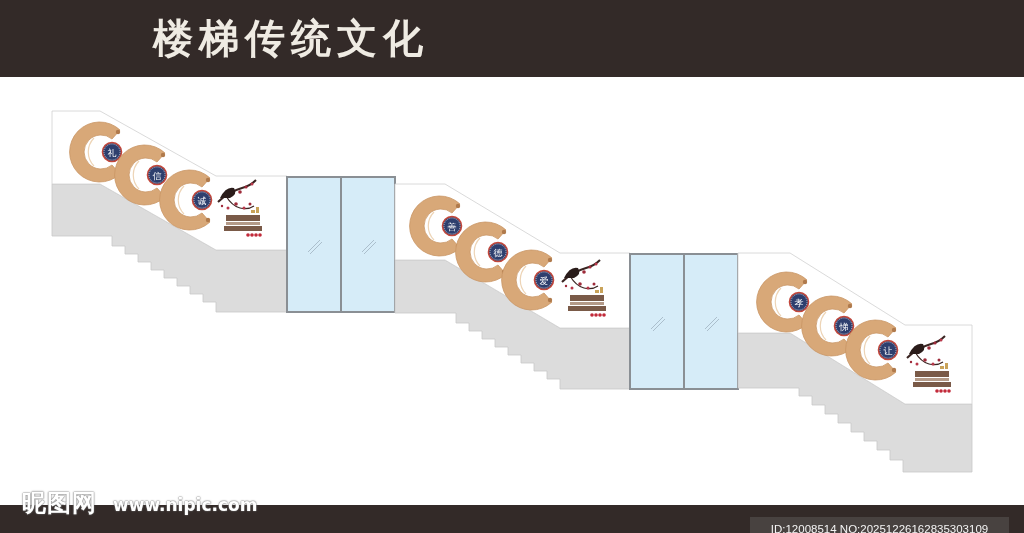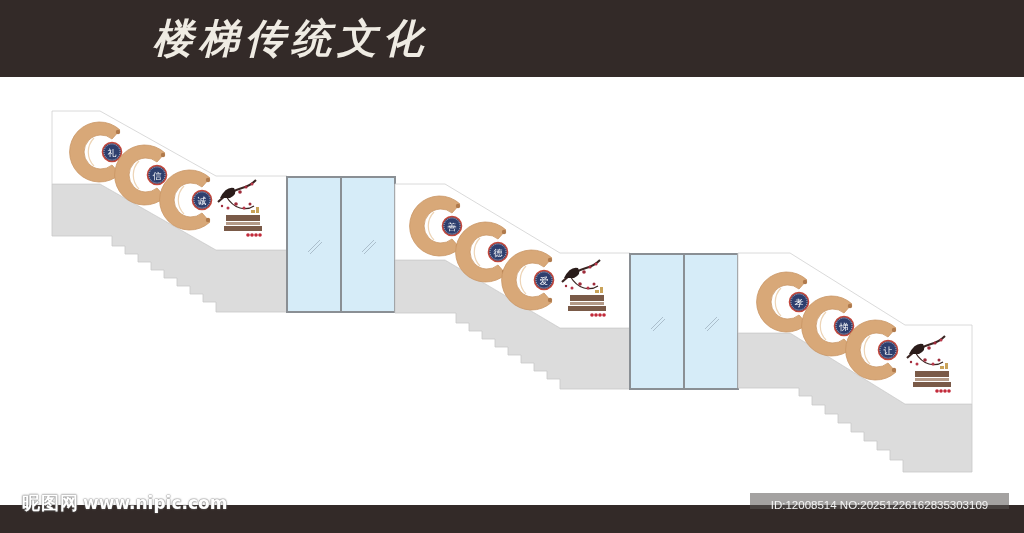--- a/index.html
+++ b/index.html
@@ -1,25 +1,25 @@
 <!DOCTYPE html>
 <html><head>
 <meta charset="utf-8">
 <style>
   html, body { margin:0; padding:0; }
   body { width:1024px; height:533px; position:relative; overflow:hidden; background:#ffffff; font-family:"DejaVu Sans", sans-serif; }
   .header { position:absolute; left:0; top:0; width:1024px; height:77px; background:#332a28; }
   .header .title { position:absolute; top:10px; height:56px; line-height:56px; color:#efebe3; font-weight:bold; font-size:40px; letter-spacing:6px; white-space:nowrap; }
-  .header .title.left { left:153px;font-style:italic; }
+  .header .title.left { left:153px; }
   .header .title.right { left:658px; letter-spacing:5px; }
   .canvas { position:absolute; left:0; top:77px; width:1024px; height:428px; }
   .footer { position:absolute; left:0; top:505px; width:1024px; height:28px; background:#332a28; }
   .wm-left { position:absolute; left:22px; top:490px; height:26px; line-height:26px; color:#ffffff; font-weight:bold; font-size:17px; white-space:nowrap; text-shadow:0 0 2px #777, 0 0 1px #555; }
-  .wm-left .cn { font-size:18px; letter-spacing:1px; margin-right:4px; }
-  .wm-right { position:absolute; left:750px; top:493px; width:259px; height:16px; background:rgba(90,86,84,0.55); color:#f4f4f4; font-size:11.5px; line-height:25px; text-align:center; white-space:nowrap; font-family:"Liberation Sans", sans-serif; }
+  .wm-left .cn { font-size:24px; letter-spacing:1px; margin-right:16px; }
+  .wm-right { position:absolute; left:750px; top:517px; width:259px; height:16px; background:rgba(90,86,84,0.55); color:#f4f4f4; font-size:11.5px; line-height:25px; text-align:center; white-space:nowrap; font-family:"Liberation Sans", sans-serif; }
   svg text { font-family:"DejaVu Sans", sans-serif; }
 </style>
 </head>
 <body>
 
 <div class="header">
   <div class="title left">楼梯传统文化</div>
 </div>
 
 <svg class="canvas" width="1024" height="428" viewBox="0 77 1024 428" xmlns="http://www.w3.org/2000/svg">

